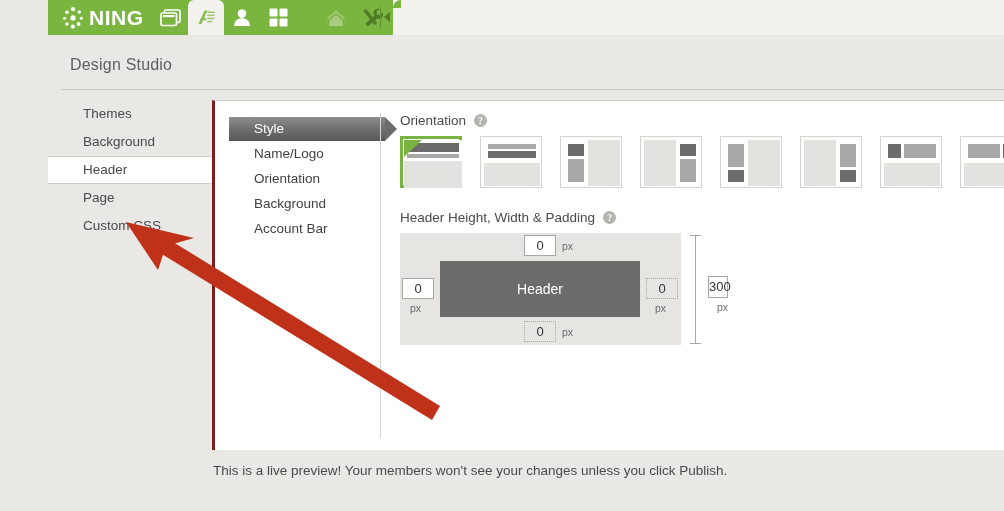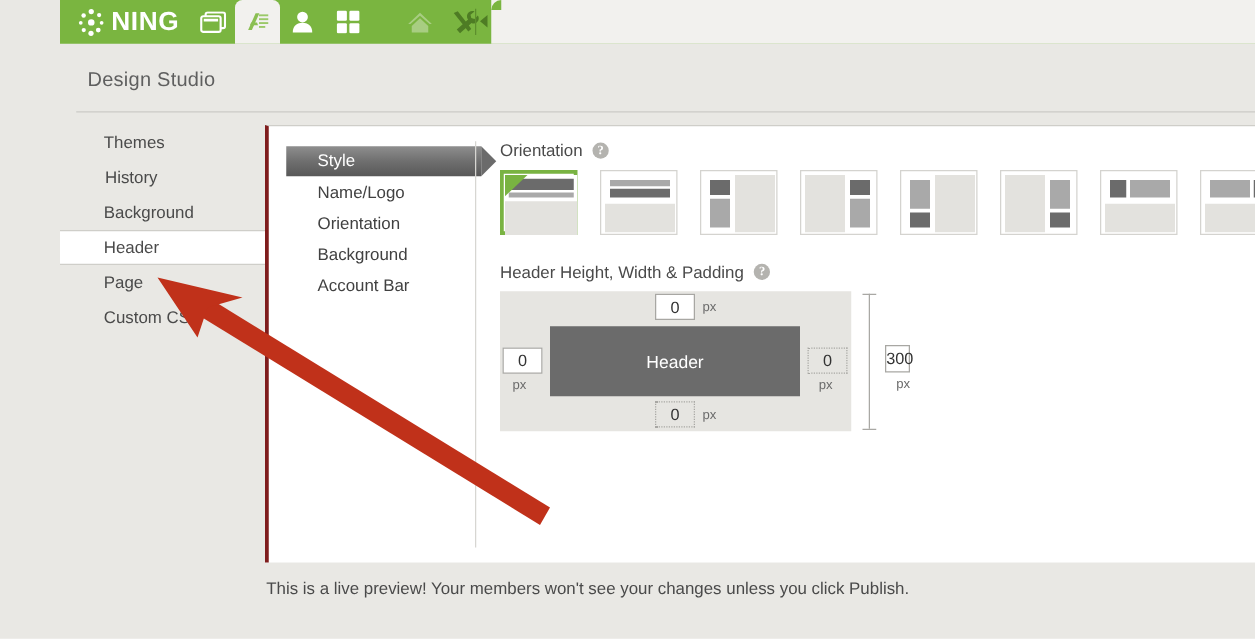--- a/index.html
+++ b/index.html
@@ -438,21 +438,20 @@
       </div>
 
     </div>
   </div>
 
   <div class="page-title">Design Studio</div>
   <div class="title-rule"></div>
 
   <div class="sidebar">
     <div class="side-item">Themes</div>
-    <div class="side-item sub">History</div>
     <div class="side-item">Background</div>
     <div class="side-item selected">Header</div>
     <div class="side-item">Page</div>
     <div class="side-item">Custom CSS</div>
   </div>
 
   <div class="content-panel">
 
     <div class="subnav">
       <div class="subnav-item active">Style</div>

